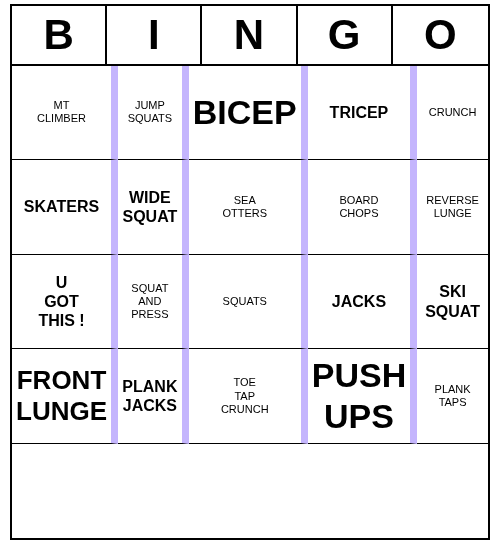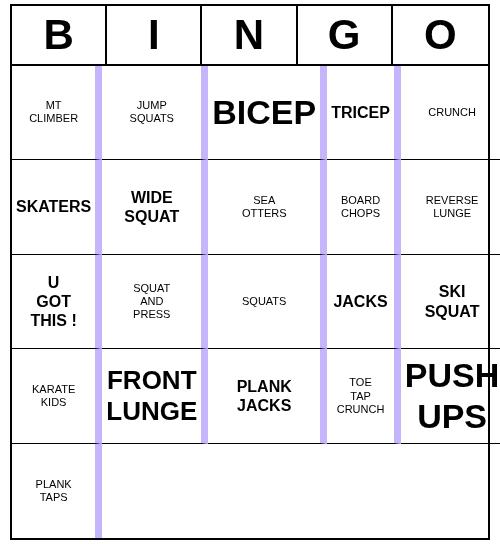--- a/index.html
+++ b/index.html
@@ -143,23 +143,20 @@
       <div class="bingo-cell">
         <span class="cell-text small-text">SQUATS</span>
       </div>
       <div class="bingo-cell">
         <span class="cell-text medium-text">JACKS</span>
       </div>
       <div class="bingo-cell">
         <span class="cell-text medium-text">SKI<br>SQUAT</span>
       </div>
       <div class="bingo-cell">
-        <span class="cell-text small-text">KARATE<br>KIDS</span>
-      </div>
-      <div class="bingo-cell">
         <span class="cell-text large-text">FRONT<br>LUNGE</span>
       </div>
       <div class="bingo-cell">
         <span class="cell-text medium-text">PLANK<br>JACKS</span>
       </div>
       <div class="bingo-cell">
         <span class="cell-text small-text">TOE<br>TAP<br>CRUNCH</span>
       </div>
       <div class="bingo-cell">
         <span class="cell-text xlarge-text">PUSH<br>UPS</span>

